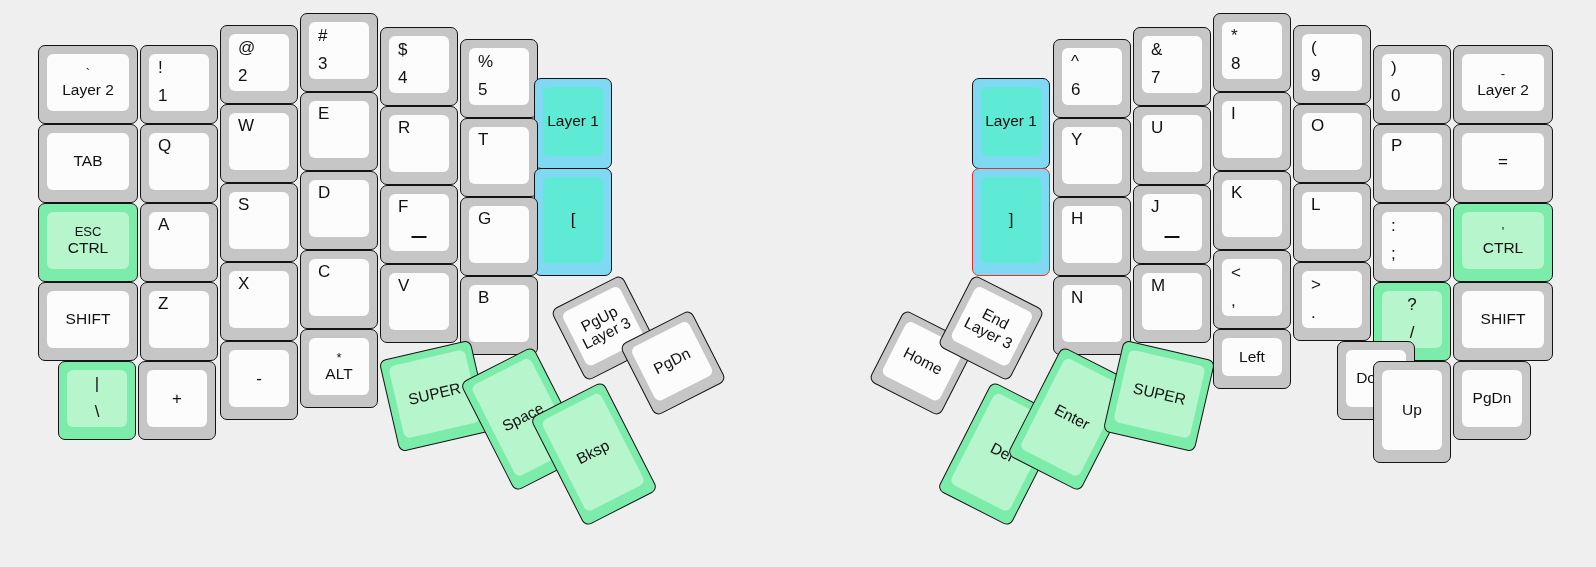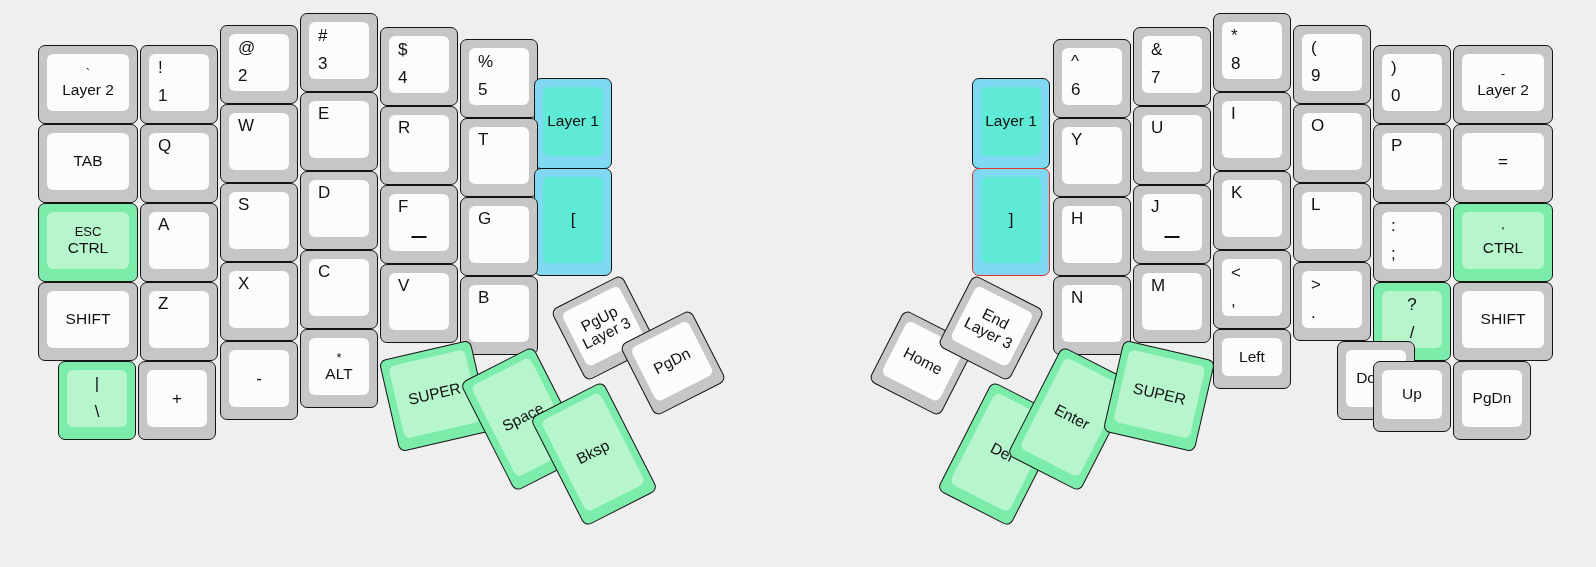--- a/index.html
+++ b/index.html
@@ -423,21 +423,21 @@
       <div class="key" style="left: 1213px; top: 329px; width: 78px; height: 60px;">
         <div class="cap word">
           <div class="lg">Left</div>
         </div>
       </div>
       <div class="key" style="left: 1337px; top: 341px; width: 78px; height: 79px;">
         <div class="cap word">
           <div class="lg">Down</div>
         </div>
       </div>
-      <div class="key" style="left: 1373px; top: 361px; width: 78px; height: 71px;">
+      <div class="key" style="left: 1373px; top: 361px; width: 78px; height: 102px;">
         <div class="cap word">
           <div class="lg">Up</div>
         </div>
       </div>
       <div class="key" style="left: 1453px; top: 361px; width: 78px; height: 79px;">
         <div class="cap word">
           <div class="lg">PgDn</div>
         </div>
       </div>
       <div class="key rot" style="left: 882px; top: 323px; width: 80px; height: 80px; transform: rotate(27deg);">

